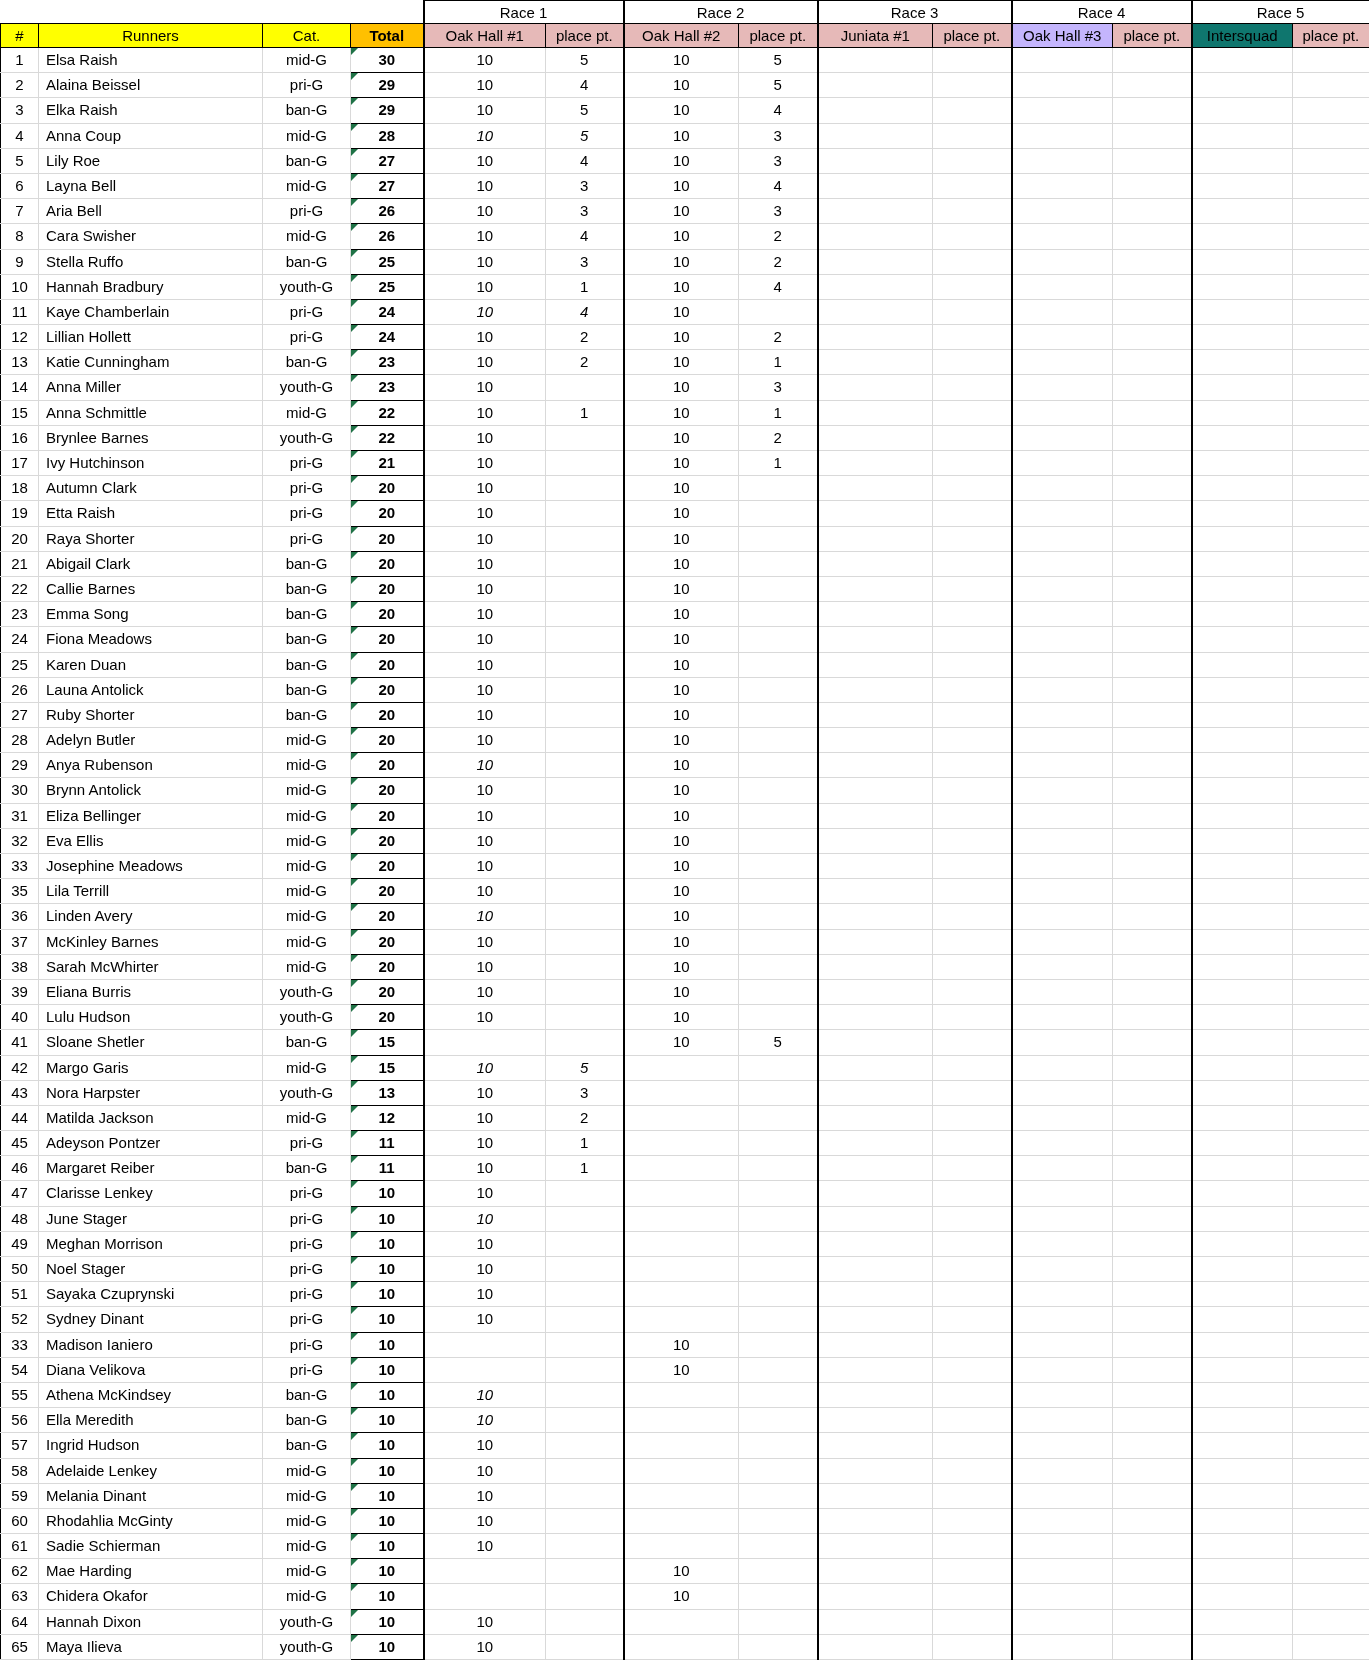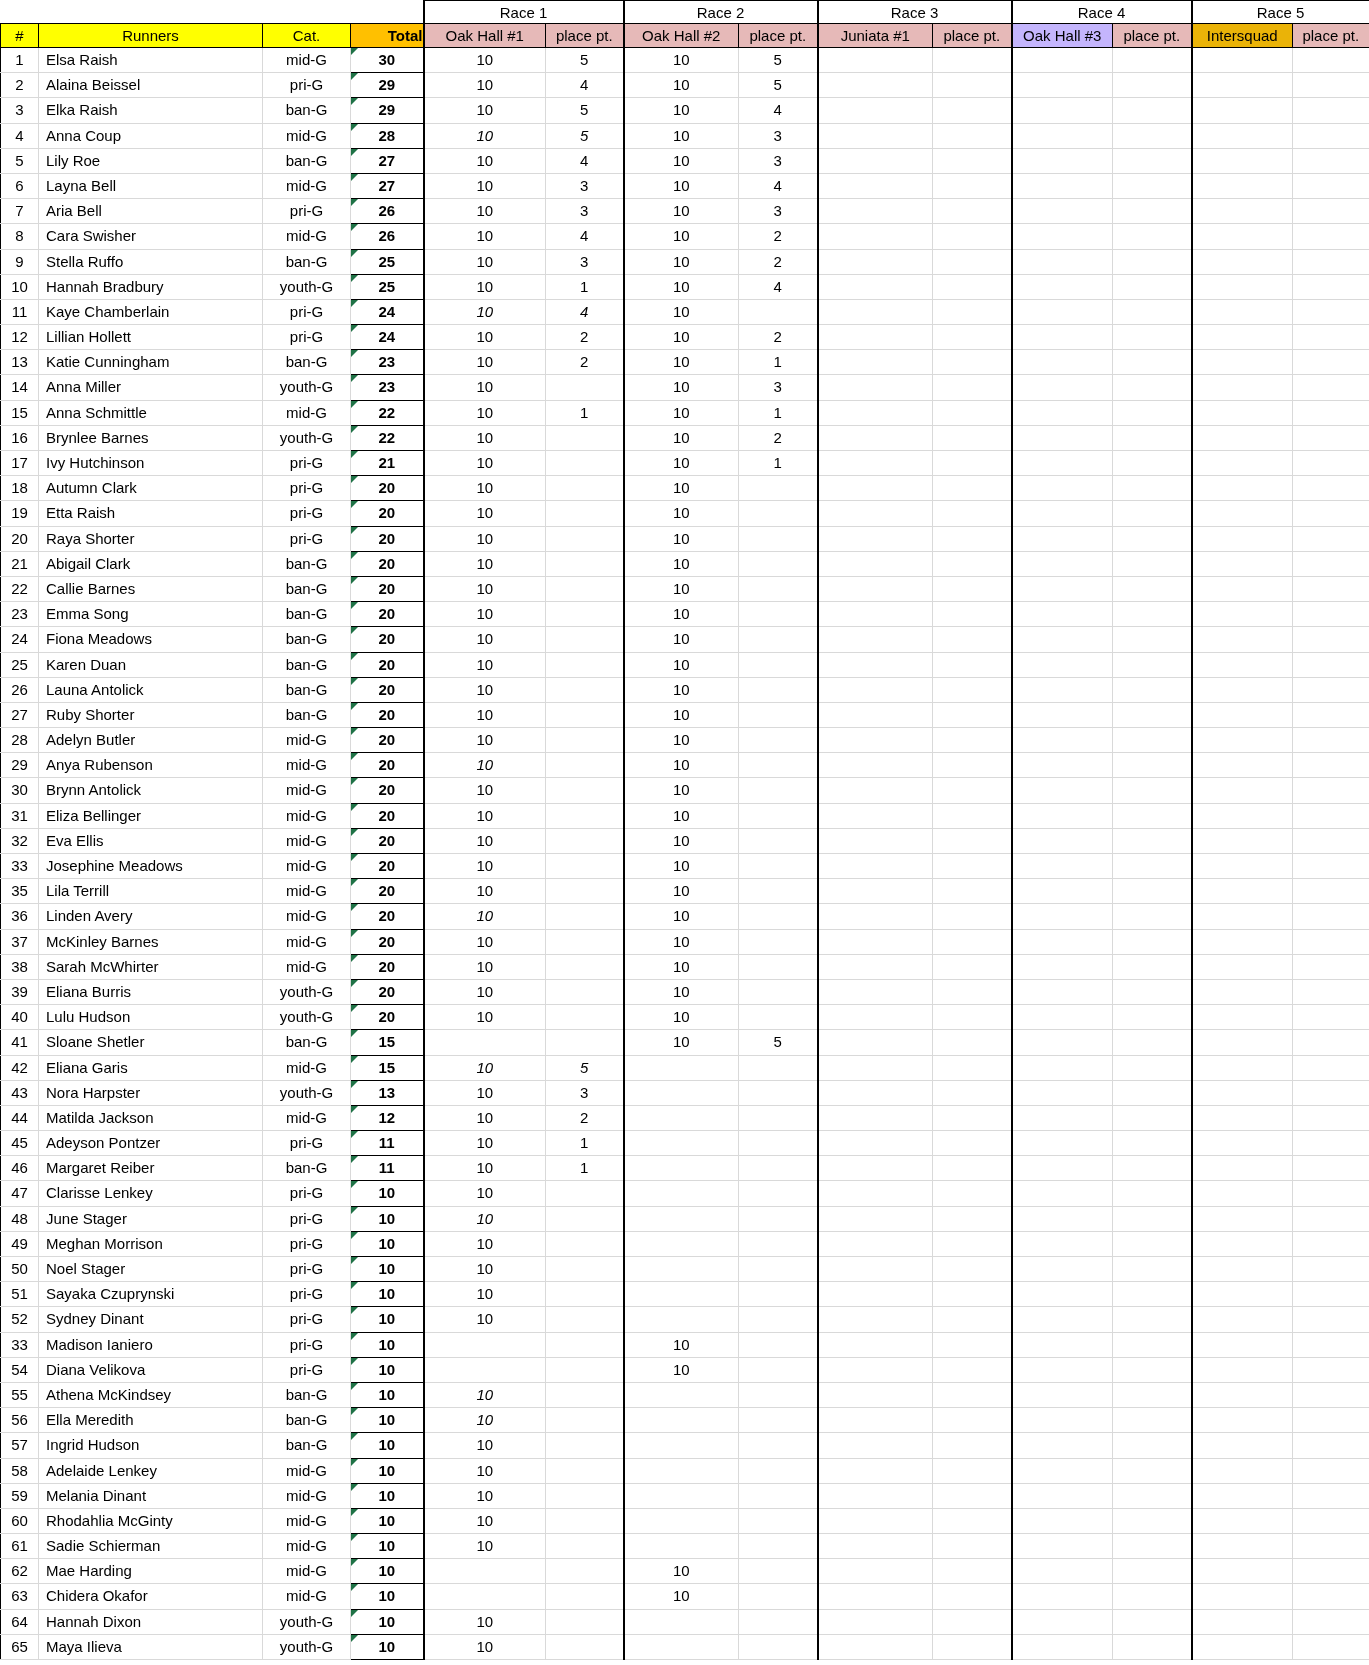--- a/index.html
+++ b/index.html
@@ -28,21 +28,21 @@
   tr.race-row th { height: 22px; border-radius: 8px; }
   tr.sub-row th  { height: 23px; }
   .h-blank { background: #fff; border: none; }
   .h-race {
     background: #fff;
     border: 1px solid #000;
     border-left: 2px solid #000;
     border-right: 2px solid #000;
   }
   .h-yellow { border: 1px solid #000; }
-  .h-orange { border: 1px solid #000; font-weight: bold; text-align: right; }
+  .h-orange { border: 1px solid #000; font-weight: bold; }
   .h-rose   { border: 1px solid #000; }
   .h-rose.race-start { border-left: 2px solid #000; }
   .h-rose.last { border-right: 2px solid #000; }
   
   tbody td {
     height: 24.18px;
     line-height: 24.18px;
     border-right: 1px solid #d9d9d9;
     border-bottom: 1px solid #d9d9d9;
     background: #fff;
@@ -101,21 +101,21 @@
       <th class="h-yellow" style="background:#FFFF00">Cat.</th>
       <th class="h-orange" style="background:#FFC000">Total</th>
       <th class="h-rose race-start" style="background:#E6B9B8">Oak Hall #1</th>
       <th class="h-rose" style="background:#E6B9B8">place pt.</th>
       <th class="h-rose race-start" style="background:#E6B9B8">Oak Hall #2</th>
       <th class="h-rose" style="background:#E6B9B8">place pt.</th>
       <th class="h-rose race-start" style="background:#E6B9B8">Juniata #1</th>
       <th class="h-rose" style="background:#E6B9B8">place pt.</th>
       <th class="h-rose race-start" style="background:#c4b5fd">Oak Hall #3</th>
       <th class="h-rose" style="background:#E6B9B8">place pt.</th>
-      <th class="h-rose race-start" style="background:#eab308">Intersquad</th>
+      <th class="h-rose race-start" style="background:#0f766e">Intersquad</th>
       <th class="h-rose last" style="background:#E6B9B8">place pt.</th>
     </tr>
   </thead>
   <tbody>
       <tr>
         <td class="col-num">1</td>
         <td class="col-name">Elsa Raish</td>
         <td class="col-cat">mid-G</td>
         <td class="col-total"><span class="tri"></span>30</td>
         <td class="col-r1v race-start">10</td>
@@ -748,21 +748,21 @@
         <td class="col-r2p">5</td>
         <td class="col-r3v race-start"></td>
         <td class="col-r3p"></td>
         <td class="col-r4v race-start"></td>
         <td class="col-r4p"></td>
         <td class="col-r5v race-start"></td>
         <td class="col-r5p"></td>
       </tr>
       <tr>
         <td class="col-num">42</td>
-        <td class="col-name">Eliana Garis</td>
+        <td class="col-name">Margo Garis</td>
         <td class="col-cat">mid-G</td>
         <td class="col-total"><span class="tri"></span>15</td>
         <td class="col-r1v race-start it">10</td>
         <td class="col-r1p it">5</td>
         <td class="col-r2v race-start"></td>
         <td class="col-r2p"></td>
         <td class="col-r3v race-start"></td>
         <td class="col-r3p"></td>
         <td class="col-r4v race-start"></td>
         <td class="col-r4p"></td>

